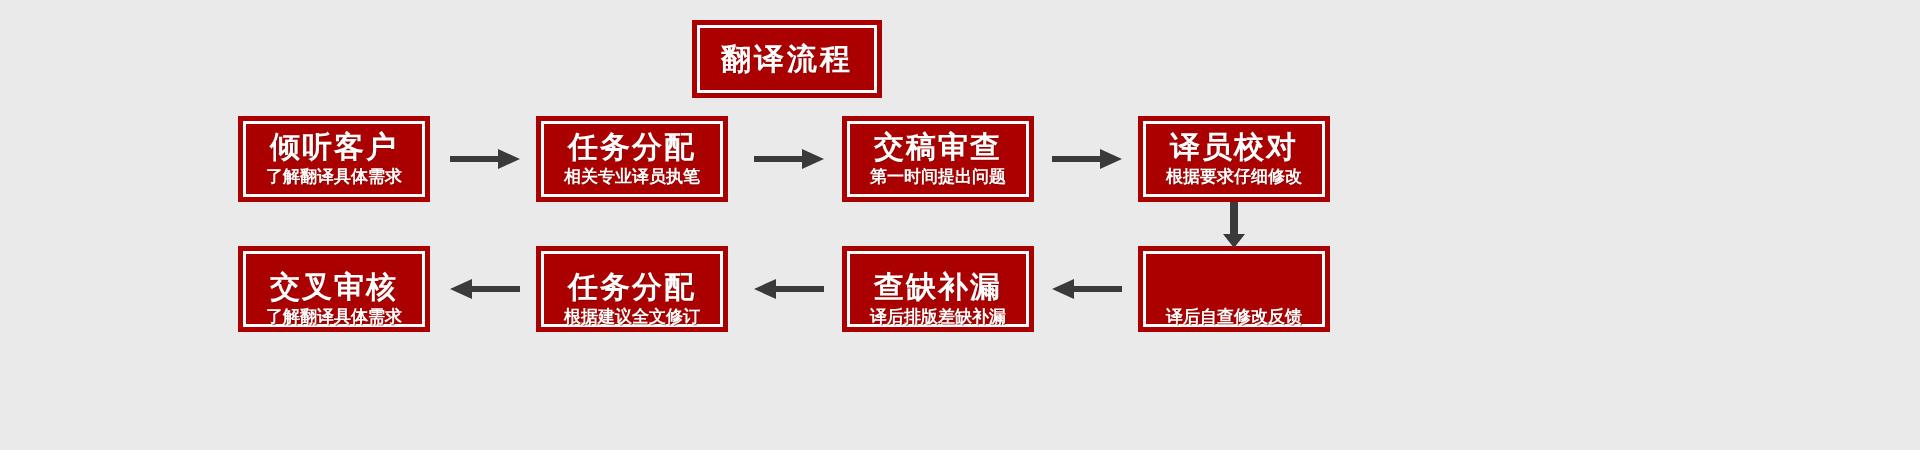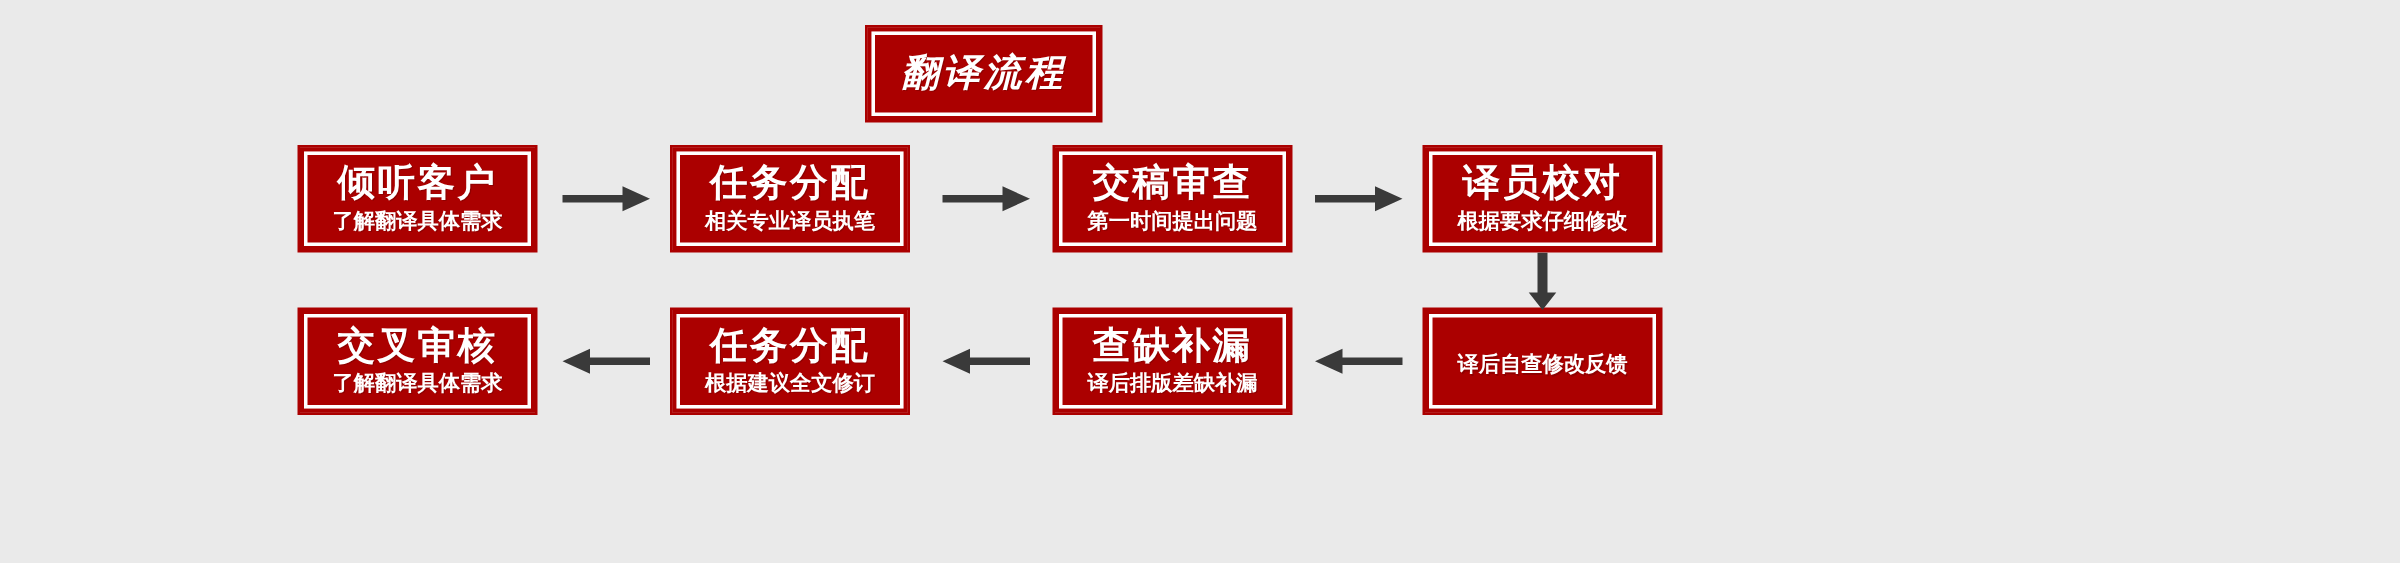--- a/index.html
+++ b/index.html
@@ -60,30 +60,29 @@
   #title-node {
     left: 694px;
     top: 22px;
     width: 186px;
     height: 74px;
   }
   #title-node .node-title {
     font-size: 30px;
     letter-spacing: 3px;
     margin: 0;
-    font-style: italic;
   }
 
   
   .proc {
     width: 188px;
     height: 82px;
   }
   .row1 { top: 118px; }
-  .row2 { top: 248px; }
+  .row2 { top: 248px; justify-content: flex-end; }
 
   .col1 { left: 240px; }
   .col2 { left: 538px; }
   .col3 { left: 844px; }
   .col4 { left: 1140px; }
 
   
   .arrow {
     position: absolute;
   }

